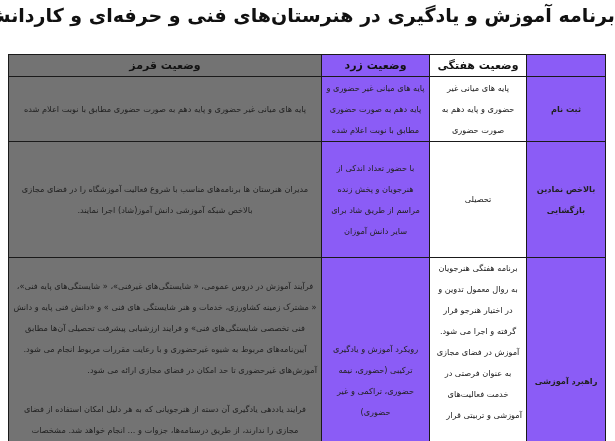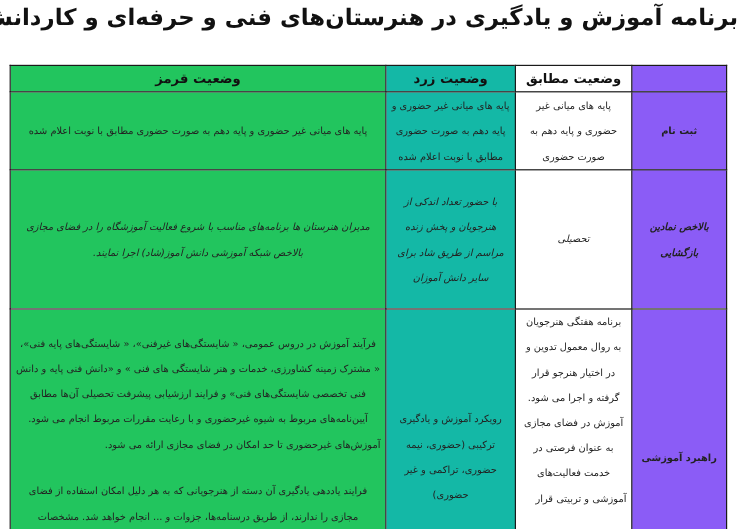--- a/index.html
+++ b/index.html
@@ -48,30 +48,30 @@
     }
     table.plan th {
       font-size: 11px;
       font-weight: bold;
       height: 21px;
       line-height: 21px;
       color: #111;
     }
     .c-cat  { width: 79px; background: #8b5cf6; }
     .c-white{ width: 97px; background: #ffffff; }
-    .c-yel  { width: 108px; background: #14b8a6; }
-    .c-red  { background: #22c55e; }
+    .c-yel  { width: 108px; background: #8b5cf6; }
+    .c-red  { background: #737373; }
     td.cat {
       font-size: 11.5px;
       font-weight: bold;
       color: #111;
       line-height: 22px;
     }
     tr.r1 td { height: 64px; }
-    tr.r2 td { height: 115px; font-style: italic; }
+    tr.r2 td { height: 115px; }
     tr.r3 td { height: 190px; vertical-align: top; }
     tr.r3 td.cat, tr.r3 td.c-yel { vertical-align: middle; }
     td.justify { text-align: justify; text-align-last: right; padding: 2px 6px; }
     td.red-r2 { text-align: right; padding-right: 6px; }
     .para { display: block; margin-top: 18px; }
   </style>
 </head>
 <body>
 
 <div class="title">برنامه آموزش و یادگیری در هنرستان‌های فنی و حرفه‌ای و کاردانش</div>
@@ -79,21 +79,21 @@
 <table class="plan">
   <colgroup>
     <col class="c-cat" style="width:79px">
     <col style="width:97px">
     <col style="width:108px">
     <col>
   </colgroup>
   <tbody>
       <tr>
     <th class="c-cat"></th>
-    <th class="c-white">وضعیت مطابق</th>
+    <th class="c-white">وضعیت هفتگی</th>
     <th class="c-yel">وضعیت زرد</th>
     <th class="c-red">وضعیت قرمز</th>
   </tr>
 
   <tr class="r1">
     <td class="c-cat cat">ثبت نام</td>
     <td class="c-white">پایه های میانی غیر حضوری و پایه دهم به صورت حضوری</td>
     <td class="c-yel">پایه های میانی غیر حضوری و پایه دهم به صورت حضوری مطابق با نوبت اعلام شده</td>
     <td class="c-red">پایه های میانی غیر حضوری و پایه دهم به صورت حضوری مطابق با نوبت اعلام شده</td>
   </tr>

